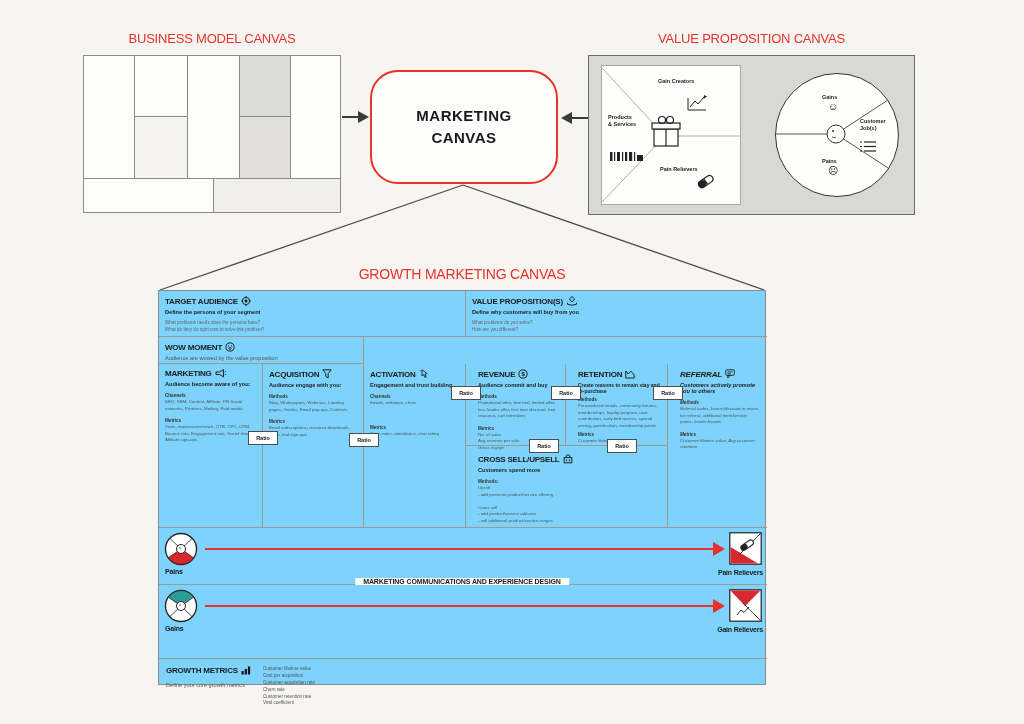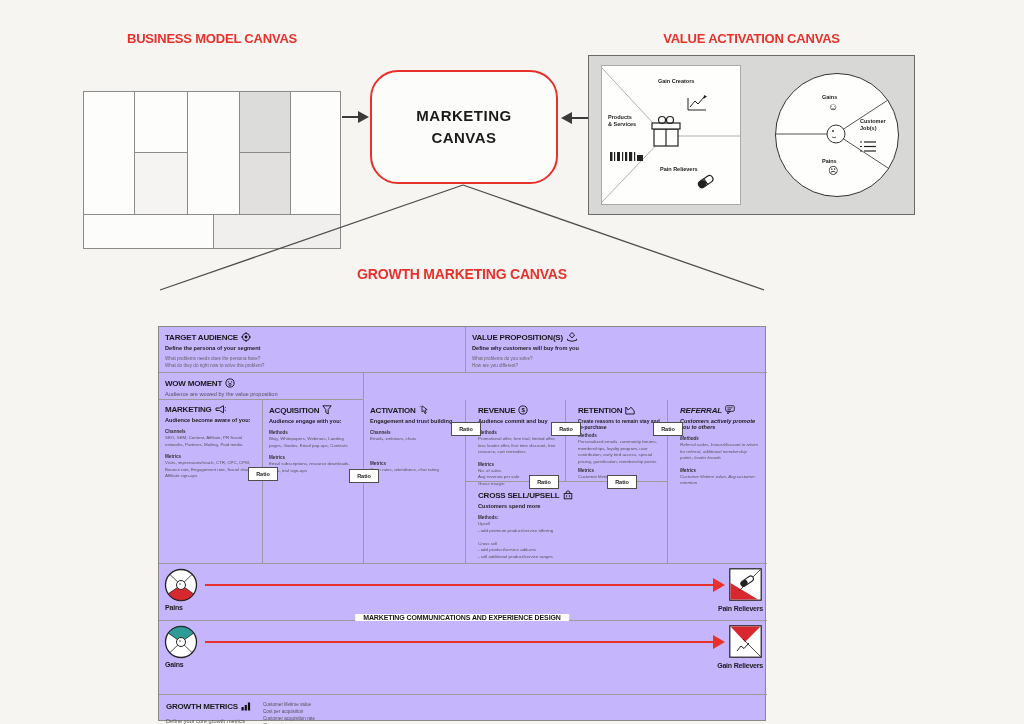--- a/index.html
+++ b/index.html
@@ -1,20 +1,20 @@
 <!DOCTYPE html>
 <html><head>
 <meta charset="utf-8">
 <style>
   html,body{margin:0;padding:0;}
   body{width:1024px;height:724px;position:relative;overflow:hidden;background:#f6f5f2;
        font-family:"Liberation Sans",sans-serif;color:#1a1a1a;}
   .abs{position:absolute;}
-  .red-title{color:#e8312a;font-weight:700;font-size:13px;text-align:center;letter-spacing:-0.2px;}
-  .box-border{border:1px solid #8a8a8a;box-sizing:border-box;background:#c4b5fd;margin-top:36px;}
+  .red-title{color:#e8312a;font-weight:400;font-size:13px;text-align:center;letter-spacing:-0.2px;}
+  .box-border{border:1px solid #8a8a8a;box-sizing:border-box;background:#7dd3fc;}
   .bmc-cell{position:absolute;box-sizing:border-box;background:#fdfdfc;}
   .mc-box{border:2px solid #e8312a;background:#fcfcfb;box-sizing:border-box;
           display:flex;align-items:center;justify-content:center;text-align:center;
           font-weight:700;font-size:15px;letter-spacing:0.5px;white-space:pre-line;line-height:1.5;}
   .dark-line{background:#3a3a3a;}
   .arrow-head-r{width:0;height:0;border-top:6px solid transparent;border-bottom:6px solid transparent;border-left:11px solid #3a3a3a;}
   .arrow-head-l{width:0;height:0;border-top:6px solid transparent;border-bottom:6px solid transparent;border-right:11px solid #3a3a3a;}
   .red-line{background:#e8312a;height:2px;}
   .red-head{width:0;height:0;border-top:7px solid transparent;border-bottom:7px solid transparent;border-left:12px solid #e8312a;}
   .gmc-cell{position:absolute;box-sizing:border-box;padding:5px 6px;}
@@ -54,21 +54,21 @@
 <div class="abs arrow-head-r" style="left:358px;top:111px;"></div>
 
 <div class="abs mc-box" style="left:370px;top:70px;width:188px;height:114px;border-radius:28px;">
   <span>MARKETING
 CANVAS</span>
 </div>
 
 <div class="abs arrow-head-l" style="left:561px;top:112px;"></div>
 <div class="abs dark-line" style="left:572px;top:117px;width:16px;height:2px;"></div>
 
-<div class="abs red-title" style="left:588px;top:31px;width:327px;">VALUE ACTIVATION CANVAS</div>
+<div class="abs red-title" style="left:588px;top:31px;width:327px;">VALUE PROPOSITION CANVAS</div>
 
 <div class="abs" style="left:588px;top:55px;width:327px;height:160px;background:#d8d8d6;border:1px solid #6b6b6b;box-sizing:border-box;">
 
   <div class="abs" style="left:12px;top:9px;width:140px;height:140px;background:#fefefd;border:1px solid #aaa;box-sizing:border-box;">
     <svg width="138" height="138" viewBox="0 0 138 138">
       <line x1="0" y1="2" x2="63" y2="70" stroke="#9a9a9a" stroke-width="0.8"></line>
       <line x1="0" y1="136" x2="63" y2="70" stroke="#9a9a9a" stroke-width="0.8"></line>
       <line x1="63" y1="70" x2="138" y2="70" stroke="#9a9a9a" stroke-width="0.8"></line>
 
       <g stroke="#222" fill="#fefefd" stroke-width="1.2">

